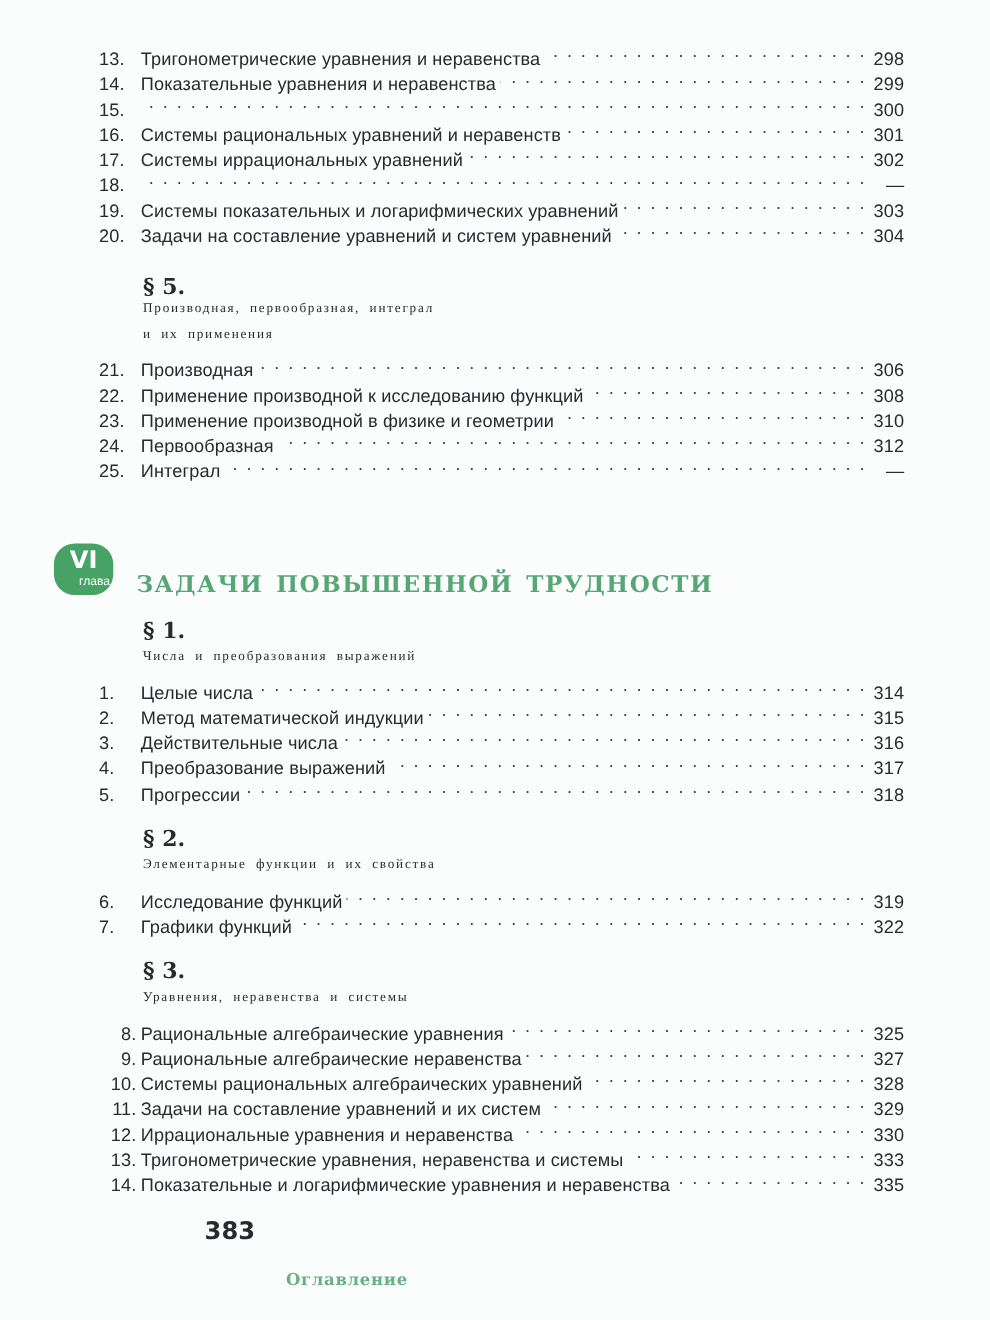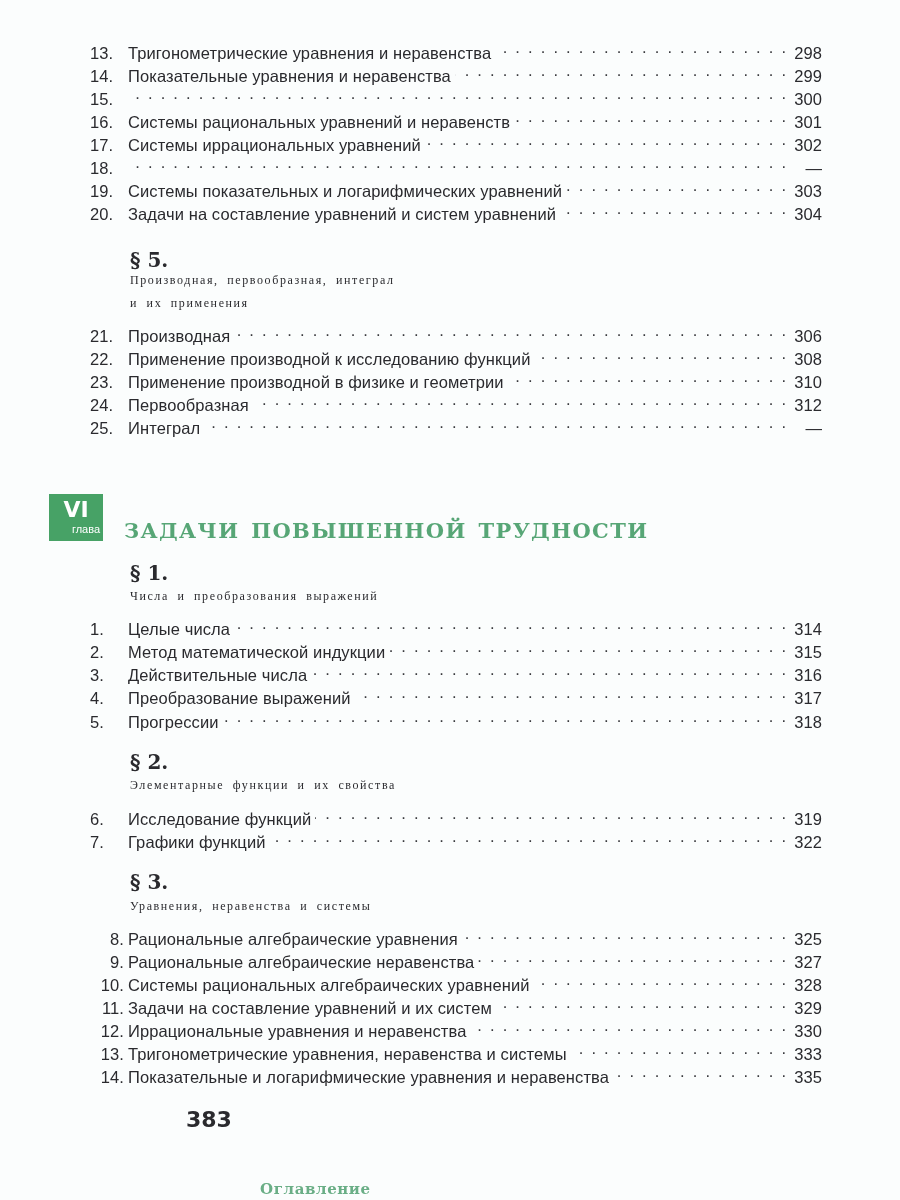--- a/index.html
+++ b/index.html
@@ -34,21 +34,21 @@
       color: #2a2a2e;
     }
     .sec-title {
       position: absolute; left: 130px;
       font-family: "Liberation Serif", serif; font-size: 12px;
       letter-spacing: 1.6px; word-spacing: 4px; color: #2a2a2e;
       line-height: 27px;
     }
     .chapter-badge {
       position: absolute; left: 49px; top: 494px; width: 54px; height: 47px;
-      background: #47a266; color: #ffffff; text-align: center;
+      background: #47a266; color: #ffffff; text-align: center; border-radius: 19px;
     }
     .chapter-badge .roman {
       display: block; font-family: "DejaVu Sans", sans-serif; font-weight: bold;
       font-size: 22px; line-height: 26px; margin-top: 3px;
     }
     .chapter-badge .word {
       display: block; font-family: "Liberation Sans", sans-serif; font-size: 11px;
       line-height: 13px;
       padding-left: 20px;
     }
@@ -56,21 +56,21 @@
       position: absolute; left: 124px; top: 518px;
       font-family: "DejaVu Serif", serif; font-weight: bold; font-size: 21px;
       color: #57a676; letter-spacing: 1.4px; word-spacing: 3px; text-align: center;
     }
     .footer-page {
       position: absolute; left: 186px; top: 1107px;
       font-family: "DejaVu Sans", sans-serif; font-weight: bold; font-size: 22px;
       color: #2a2a2e;
     }
     .footer-label {
-      position: absolute; left: 260px; top: 1180px;
+      position: absolute; left: 260px; top: 1154px;
       font-family: "DejaVu Serif", serif; font-weight: bold; font-size: 15px;
       color: #6aae86; letter-spacing: 0.6px;
     }
   </style>
 </head>
 <body>
 
 <div>
   <div class="row" style="top:36px">
       <span class="num">13.</span>

